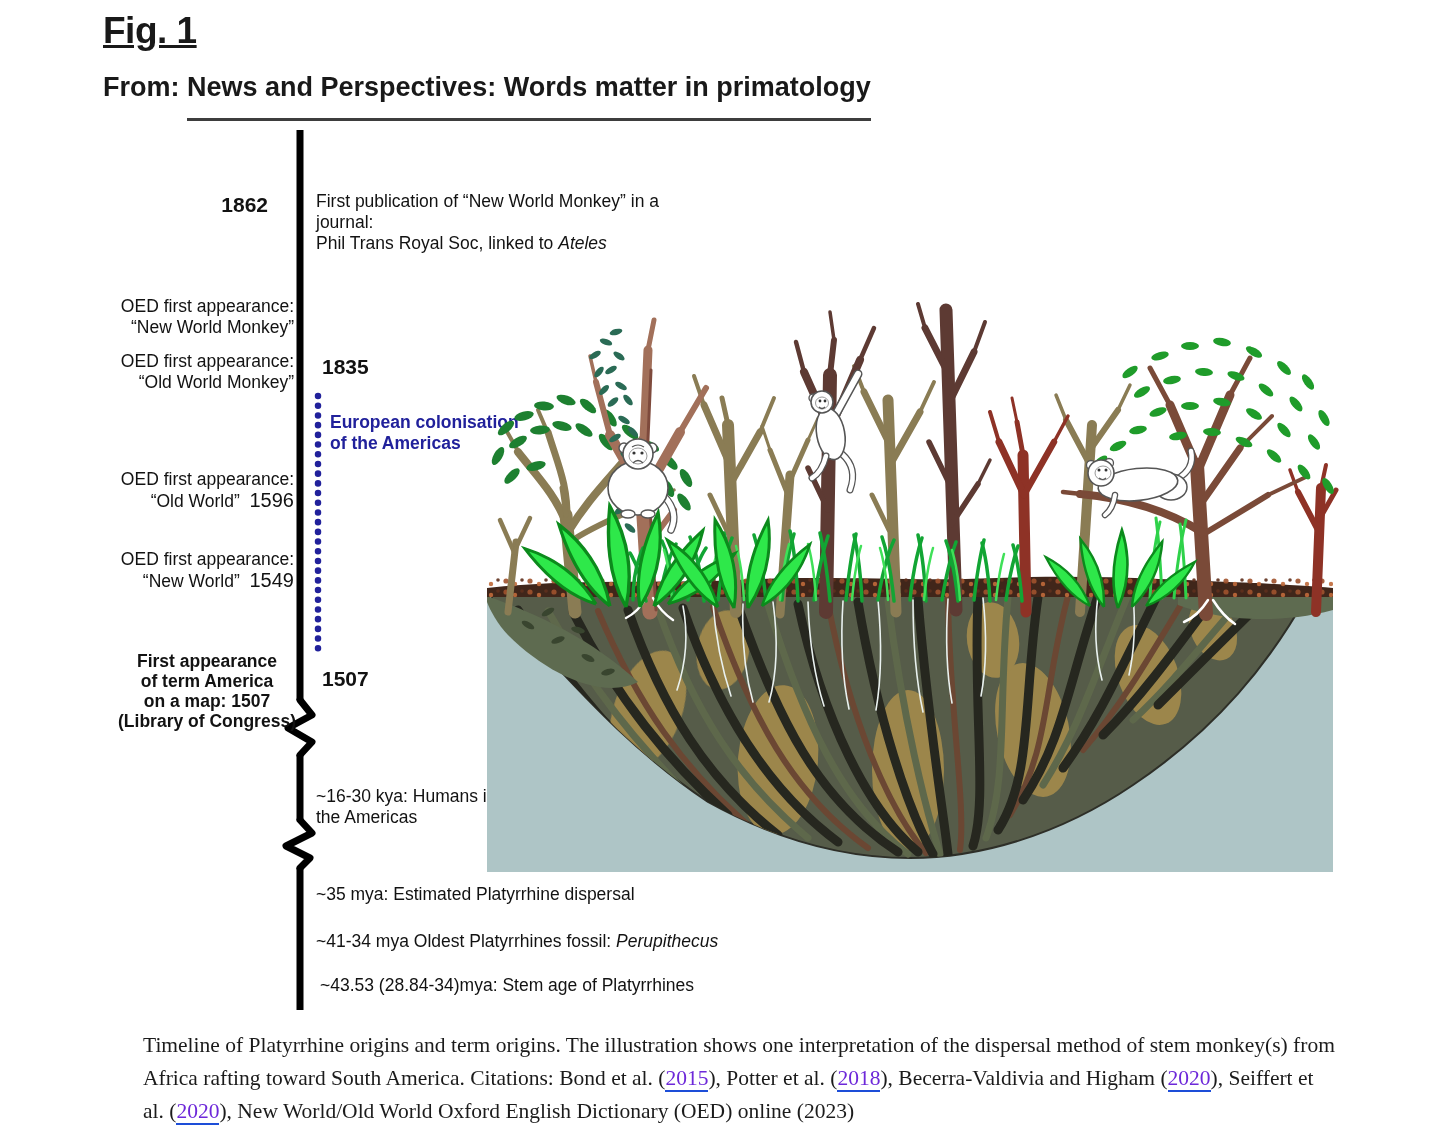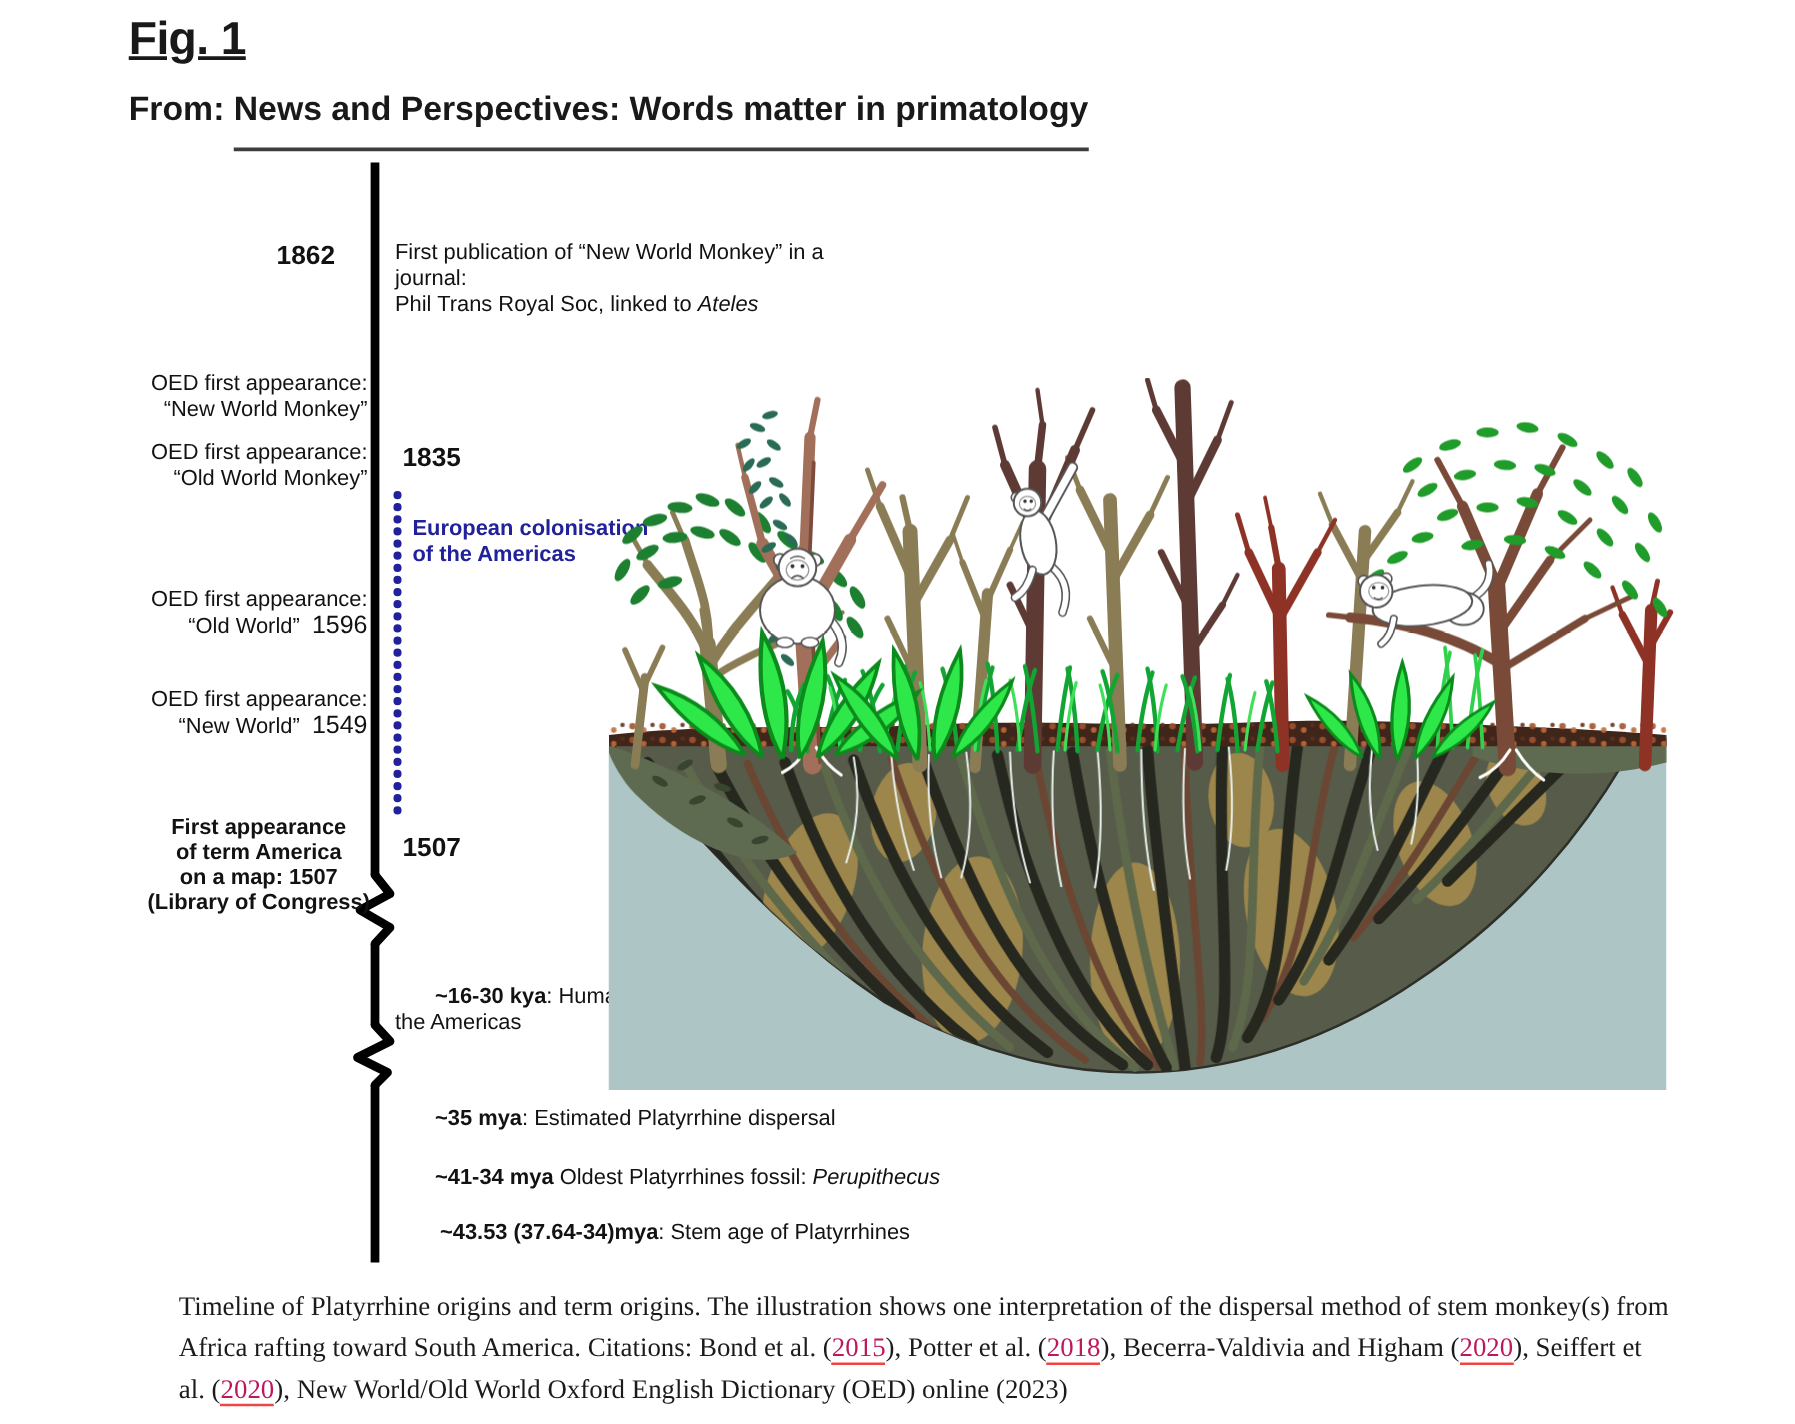--- a/index.html
+++ b/index.html
@@ -7,34 +7,34 @@
     width:1436px;height:1139px;position:relative;background:#ffffff;
     font-family:"Liberation Sans",sans-serif;color:#1a1a1a;overflow:hidden;
   }
   .abs{position:absolute;}
   
   .fig-label{left:103px;top:10px;font-size:37px;font-weight:800;letter-spacing:-.5px;color:#191919;text-decoration:underline;}
   .from-line{left:103px;top:72px;font-size:27px;font-weight:700;color:#191919;}
   .from-title{border-bottom:3px solid #3d3d3d;padding-bottom:16px;cursor:pointer;}
   
   .lbl{font-size:17.5px;line-height:21px;color:#121212;}
-  .b{font-weight:700;margin-left:32px;}
+  .b{font-weight:400;}
   .i{font-style:italic;}
   .year-big{font-size:21px;font-weight:700;color:#121212;}
   .year-inline{font-size:20px;font-weight:400;}
   .rightcol{text-align:right;}
   .centercol{text-align:center;font-weight:bold;}
   .blue{color:#21219b;font-weight:700;}
   
   .caption{
     left:143px;top:1029px;width:1192px;
     font-family:"Liberation Serif","DejaVu Serif",serif;
     font-size:21.5px;line-height:33px;color:#1b1b1b;
   }
-  .cap-link{border-bottom:2px solid #ef4444;cursor:pointer;color:#be185d;text-decoration:none;}
+  .cap-link{border-bottom:2px solid #1d4ed8;cursor:pointer;color:#6d28d9;text-decoration:none;}
 </style>
 </head>
 <body>
 
 <div class="abs fig-label">Fig. 1</div>
 <div class="abs from-line">
   <span>From: </span><span class="from-title">News and Perspectives: Words matter in primatology</span>
 </div>
 
 <svg class="abs" style="left:230px;top:125px;" width="140" height="895" viewBox="0 0 140 895">
@@ -62,21 +62,21 @@
   <span class="b">~16-30 kya</span><span>: Humans in</span><br>
   <span>the Americas</span>
 </div>
 <div class="abs lbl" style="left:316px;top:884px;width:420px;">
   <span class="b">~35 mya</span><span>: Estimated Platyrrhine dispersal</span>
 </div>
 <div class="abs lbl" style="left:316px;top:931px;width:440px;">
   <span class="b">~41-34 mya</span><span> Oldest Platyrrhines fossil: </span><span class="i">Perupithecus</span>
 </div>
 <div class="abs lbl" style="left:320px;top:975px;width:440px;">
-  <span class="b">~43.53 (37.64-34)mya</span><span>: Stem age of Platyrrhines</span>
+  <span class="b">~43.53 (28.84-34)mya</span><span>: Stem age of Platyrrhines</span>
 </div>
 
 <div class="abs year-big rightcol" style="left:40px;top:193px;width:228px;">1862</div>
 <div class="abs lbl rightcol" style="left:40px;top:296px;width:254px;">
   <span>OED first appearance:</span><br>
   <span>“New World Monkey”</span>
 </div>
 <div class="abs lbl rightcol" style="left:40px;top:351px;width:254px;">
   <span>OED first appearance:</span><br>
   <span>“Old World Monkey”</span>

